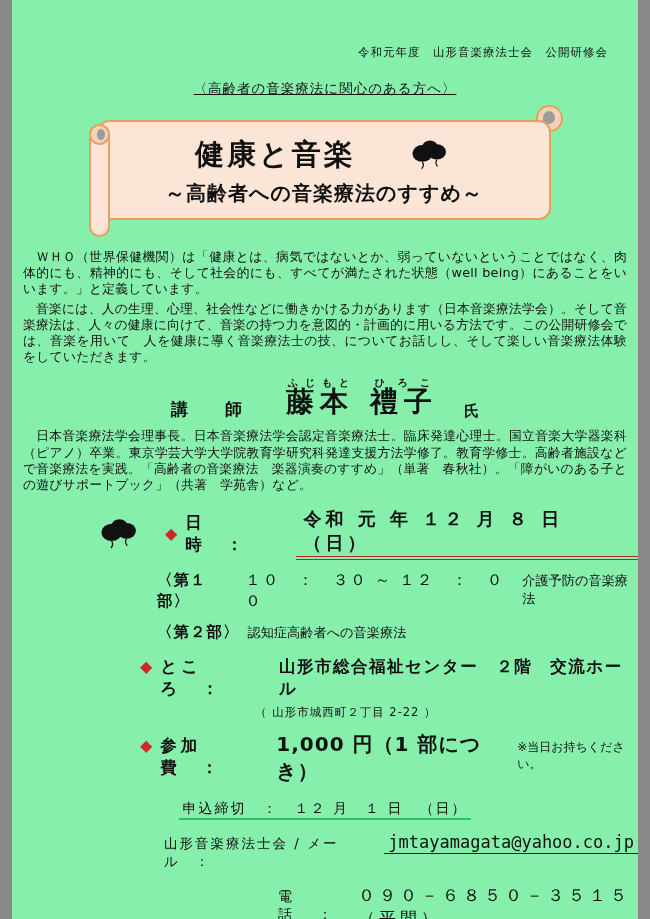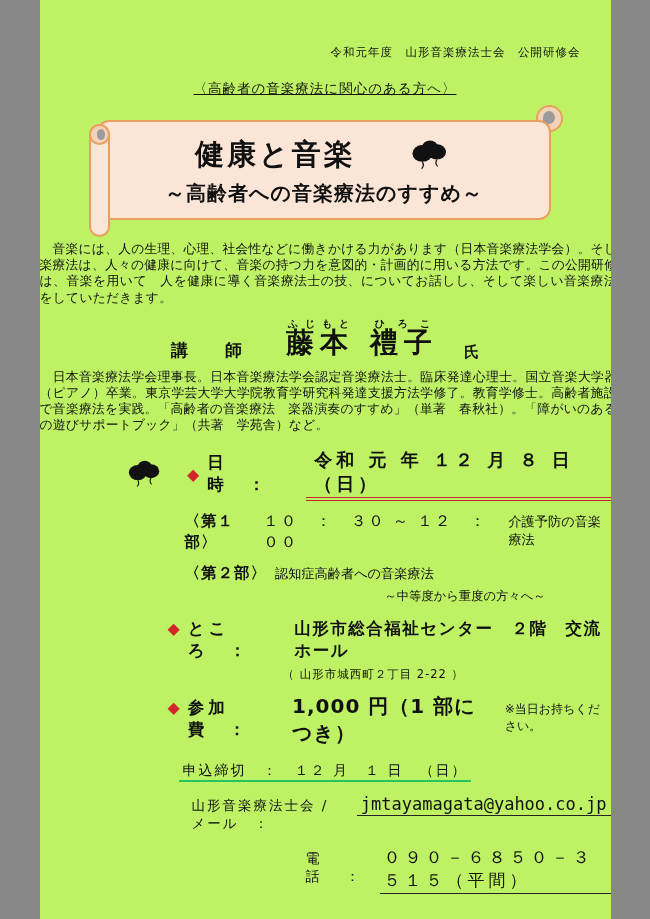--- a/index.html
+++ b/index.html
@@ -1,18 +1,18 @@
 <!DOCTYPE html>
 <html><head>
 <meta charset="utf-8">
 <style>
   * { margin:0; padding:0; box-sizing:border-box; }
   html,body { background:#888; }
   .page {
-    width:571px; height:919px; background:#bef264; margin:0 auto;
+    width:626px; height:919px; background:#86efac; margin:0 auto;
     font-family:"DejaVu Sans","Liberation Sans",sans-serif;
     color:#111; position:relative; overflow:hidden;
   }
   
   .header-line { padding-top:45px; text-align:right; padding-right:30px;
     font-size:11.5px; letter-spacing:1px; }
   .audience-line { margin-top:20px; text-align:center; font-size:13.5px; letter-spacing:1px;text-decoration:underline; }
 
   
   .banner { position:relative; width:482px; height:134px; margin:6px auto 0; }
@@ -109,20 +109,21 @@
       </div>
       <div class="banner-subtitle">～高齢者への音楽療法のすすめ～</div>
     </div>
     <div class="banner-left-roll">
       <div class="roll-curl">
         <div class="curl-inner"></div>
       </div>
     </div>
   </div>
 
+  <p class="para para-1">　ＷＨＯ（世界保健機関）は「健康とは、病気ではないとか、弱っていないということではなく、肉体的にも、精神的にも、そして社会的にも、すべてが満たされた状態（well being）にあることをいいます。」と定義しています。</p>
   <p class="para para-2">　音楽には、人の生理、心理、社会性などに働きかける力があります（日本音楽療法学会）。そして音楽療法は、人々の健康に向けて、音楽の持つ力を意図的・計画的に用いる方法です。この公開研修会では、音楽を用いて　人を健康に導く音楽療法士の技、についてお話しし、そして楽しい音楽療法体験をしていただきます。</p>
 
   <div class="lecturer-row">
     <span class="lecturer-label">講　師</span><ruby class="name"><span>藤本</span><rt>ふじもと</rt></ruby><ruby class="name"><span>禮子</span><rt>ひろこ</rt></ruby><span class="honorific">氏</span>
   </div>
 
   <p class="para profile">　日本音楽療法学会理事長。日本音楽療法学会認定音楽療法士。臨床発達心理士。国立音楽大学器楽科（ピアノ）卒業。東京学芸大学大学院教育学研究科発達支援方法学修了。教育学修士。高齢者施設などで音楽療法を実践。「高齢者の音楽療法　楽器演奏のすすめ」（単著　春秋社）。「障がいのある子との遊びサポートブック」（共著　学苑舎）など。</p>
 
   <div class="datetime-row">
     <svg class="balloons-small" width="50" height="36" viewBox="0 0 60 42">
@@ -141,21 +142,20 @@
     <span class="part-label">〈第１部〉</span>
     <span class="part-time">１０　：　３０ ～ １２　：　００</span>
     <span class="part-desc">介護予防の音楽療法</span>
   </div>
 
   <div class="part-row">
     <span class="part-label">〈第２部〉</span>
     <span class="part-desc">認知症高齢者への音楽療法</span>
   </div>
 
-  <div class="part-note">～中等度から重度の方々へ～</div>
 
   <div class="place-row">
     <span class="diamond">◆</span>
     <span class="detail-label">ところ　：</span>
     <span class="place-value">山形市総合福祉センター　２階　交流ホール</span>
   </div>
 
   <div class="address">（ 山形市城西町２丁目 2-22 ）</div>
 
   <div class="fee-row">

